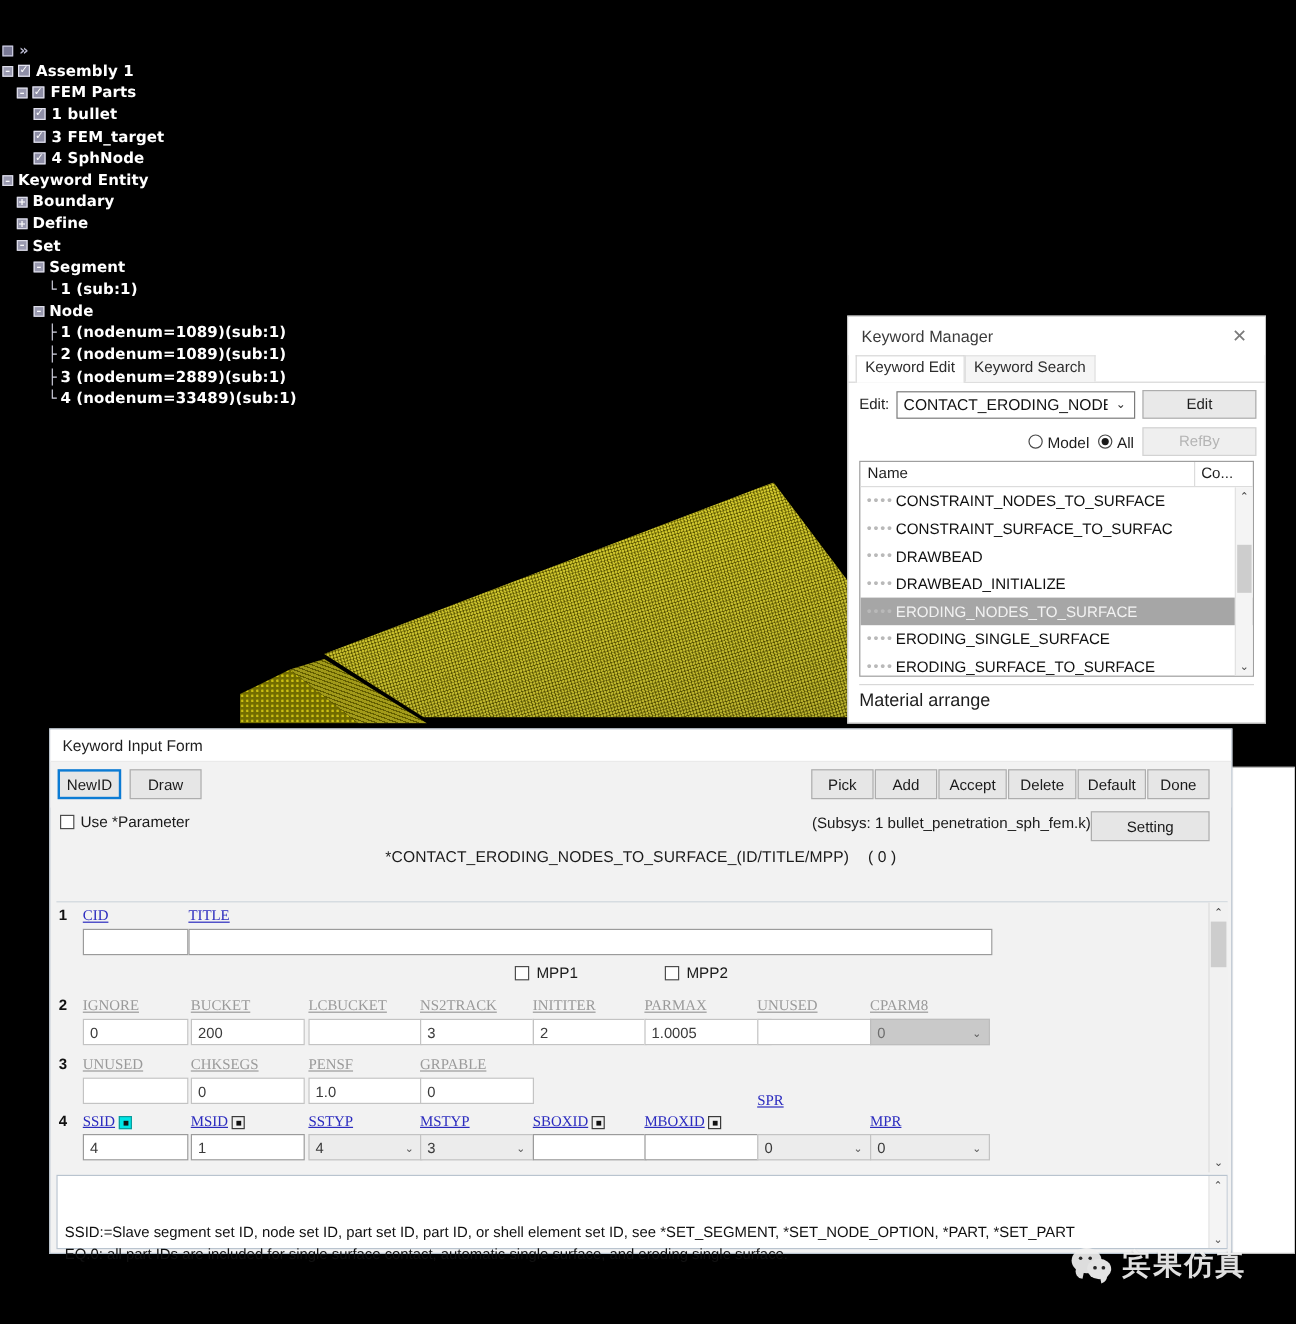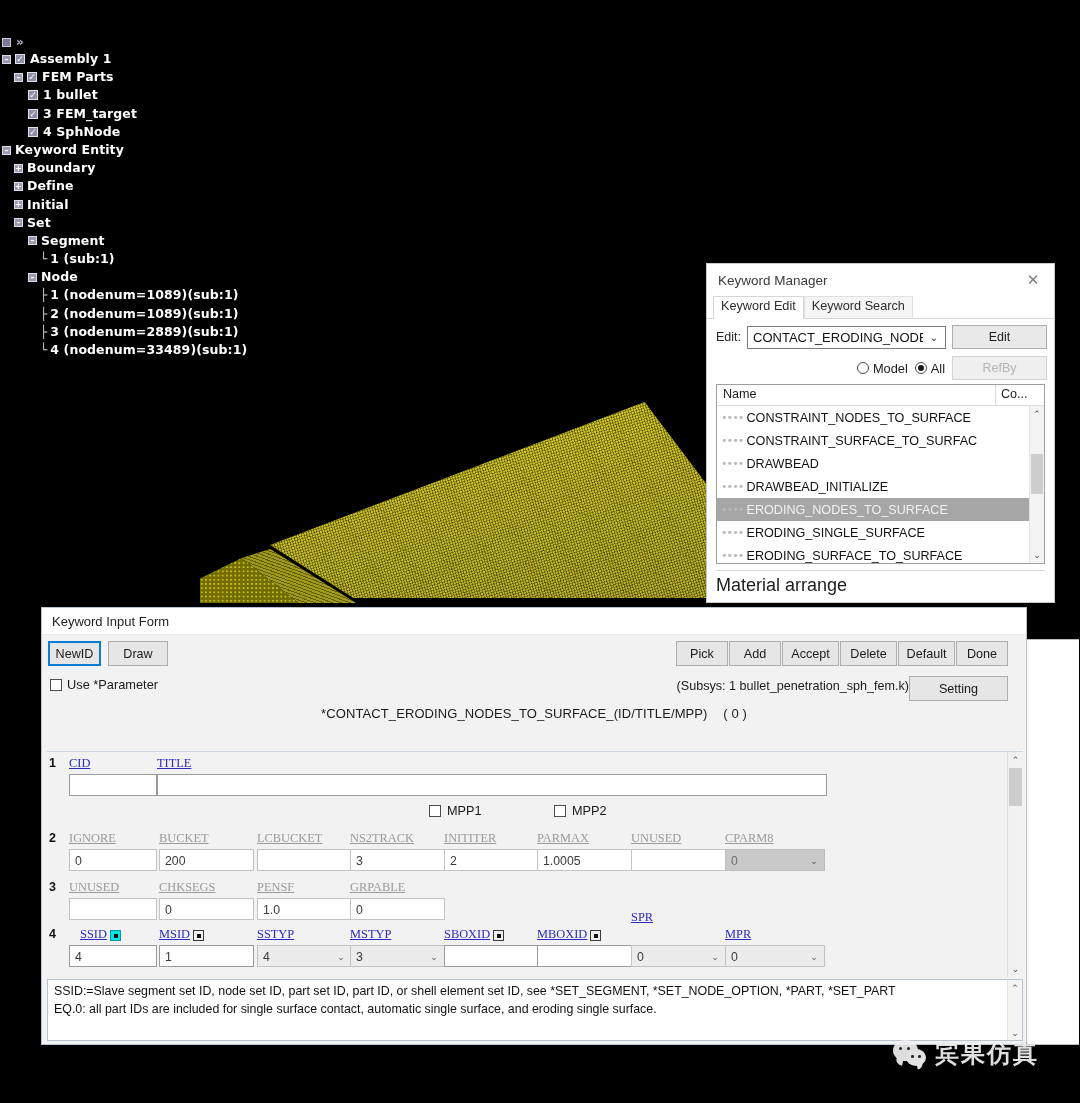--- a/index.html
+++ b/index.html
@@ -130,21 +130,21 @@
   .km-item.selected { background:#a6a6a6; color:#f2f2f2; }
   .km-vscroll {
     position:absolute; right:0; top:0; width:15px; height:100%;
     background:#f4f4f4; border-left:1px solid #e2e2e2; display:flex; flex-direction:column;
   }
   .km-vscroll .ar { height:16px; display:flex; align-items:center; justify-content:center; font-size:9px; color:#4a4a4a; cursor:pointer; }
   .km-vscroll .track { flex:1; position:relative; }
   .km-vscroll .thumb { position:absolute; left:1px; right:1px; top:32px; height:40px; background:#cdcdcd; cursor:pointer; }
 
   .km-bottom { margin:6px 9px 0 9px; border-top:1px solid #d8d8d8; padding-top:4px;
-               font-size:18px; color:#1d1d1d; }
+               font-size:15px; color:#1d1d1d; }
 
   
   #rightpanel {
     position:absolute; left:1013px; top:639px; width:66px; height:406px;
     background:#ffffff; border:1px solid #bdbdbd; border-right:none;
   }
 
   
   #kif {
     position:absolute; left:41px; top:607px; width:986px; height:438px;
@@ -225,20 +225,21 @@
              font-size:12.7px; color:#1a1a1a; cursor:pointer; }
 
   
   .help-box {
     position:absolute; left:5px; top:371px; width:976px; height:62px;
     background:#ffffff; border:1px solid #b9c4cf; display:flex;
   }
   .help-text {
     flex:1; padding:3px 4px 0 6px; font-size:12.4px; line-height:17.5px; color:#111;
     font-family:"Liberation Sans", sans-serif;
+    margin-top:36px;
   }
   .help-scroll { width:15px; background:#f4f4f4; border-left:1px solid #e4e4e4;
                  display:flex; flex-direction:column; }
   .help-scroll .ar { height:15px; display:flex; align-items:center; justify-content:center;
                      font-size:9px; color:#555; cursor:pointer; }
   .help-scroll .track { flex:1; }
 
   
   #watermark {
     position:absolute; left:893px; top:1034px; width:180px; height:40px;
@@ -324,25 +325,20 @@
       </div>
       <div class="trow">
         <span class="ind" style="width: 14px;"></span>
         <span class="expander plus"></span>
         <span class="tlabel">Boundary</span>
       </div>
       <div class="trow">
         <span class="ind" style="width: 14px;"></span>
         <span class="expander plus"></span>
         <span class="tlabel">Define</span>
-      </div>
-      <div class="trow">
-        <span class="ind" style="width: 14px;"></span>
-        <span class="expander plus"></span>
-        <span class="tlabel">Initial</span>
       </div>
       <div class="trow">
         <span class="ind" style="width: 14px;"></span>
         <span class="expander minus"></span>
         <span class="tlabel">Set</span>
       </div>
       <div class="trow">
         <span class="ind" style="width: 28px;"></span>
         <span class="expander minus"></span>
         <span class="tlabel">Segment</span>
@@ -529,21 +525,21 @@
           <div class="finput" style="left: 22px; top: 146px; width: 88px;"></div>
           <div class="flabel gray" style="left: 112px; top: 128px;"><span>CHKSEGS</span></div>
           <div class="finput" style="left: 112px; top: 146px; width: 95px;">0</div>
           <div class="flabel gray" style="left: 210px; top: 128px;"><span>PENSF</span></div>
           <div class="finput" style="left: 210px; top: 146px; width: 95px;">1.0</div>
           <div class="flabel gray" style="left: 303px; top: 128px;"><span>GRPABLE</span></div>
           <div class="finput" style="left: 303px; top: 146px; width: 95px;">0</div>
         </div>
         <div class="frow">
           <div class="rnum" style="top: 175px;">4</div>
-          <div class="flabel" style="left: 22px; top: 175px; margin-left: 11px;"><span>SSID</span><span class="lbox hl"></span></div>
+          <div class="flabel" style="left: 22px; top: 175px;"><span>SSID</span><span class="lbox hl"></span></div>
           <div class="finput white-strong" style="left: 22px; top: 193px; width: 88px;">4</div>
           <div class="flabel" style="left: 112px; top: 175px;"><span>MSID</span><span class="lbox"></span></div>
           <div class="finput white-strong" style="left: 112px; top: 193px; width: 95px;">1</div>
           <div class="flabel" style="left: 210px; top: 175px;"><span>SSTYP</span></div>
           <div class="fselect" style="left: 210px; top: 193px; width: 95px;">
             <span>4</span>
             <span class="arr">⌄</span>
           </div>
           <div class="flabel" style="left: 303px; top: 175px;"><span>MSTYP</span></div>
           <div class="fselect" style="left: 303px; top: 193px; width: 95px;">

